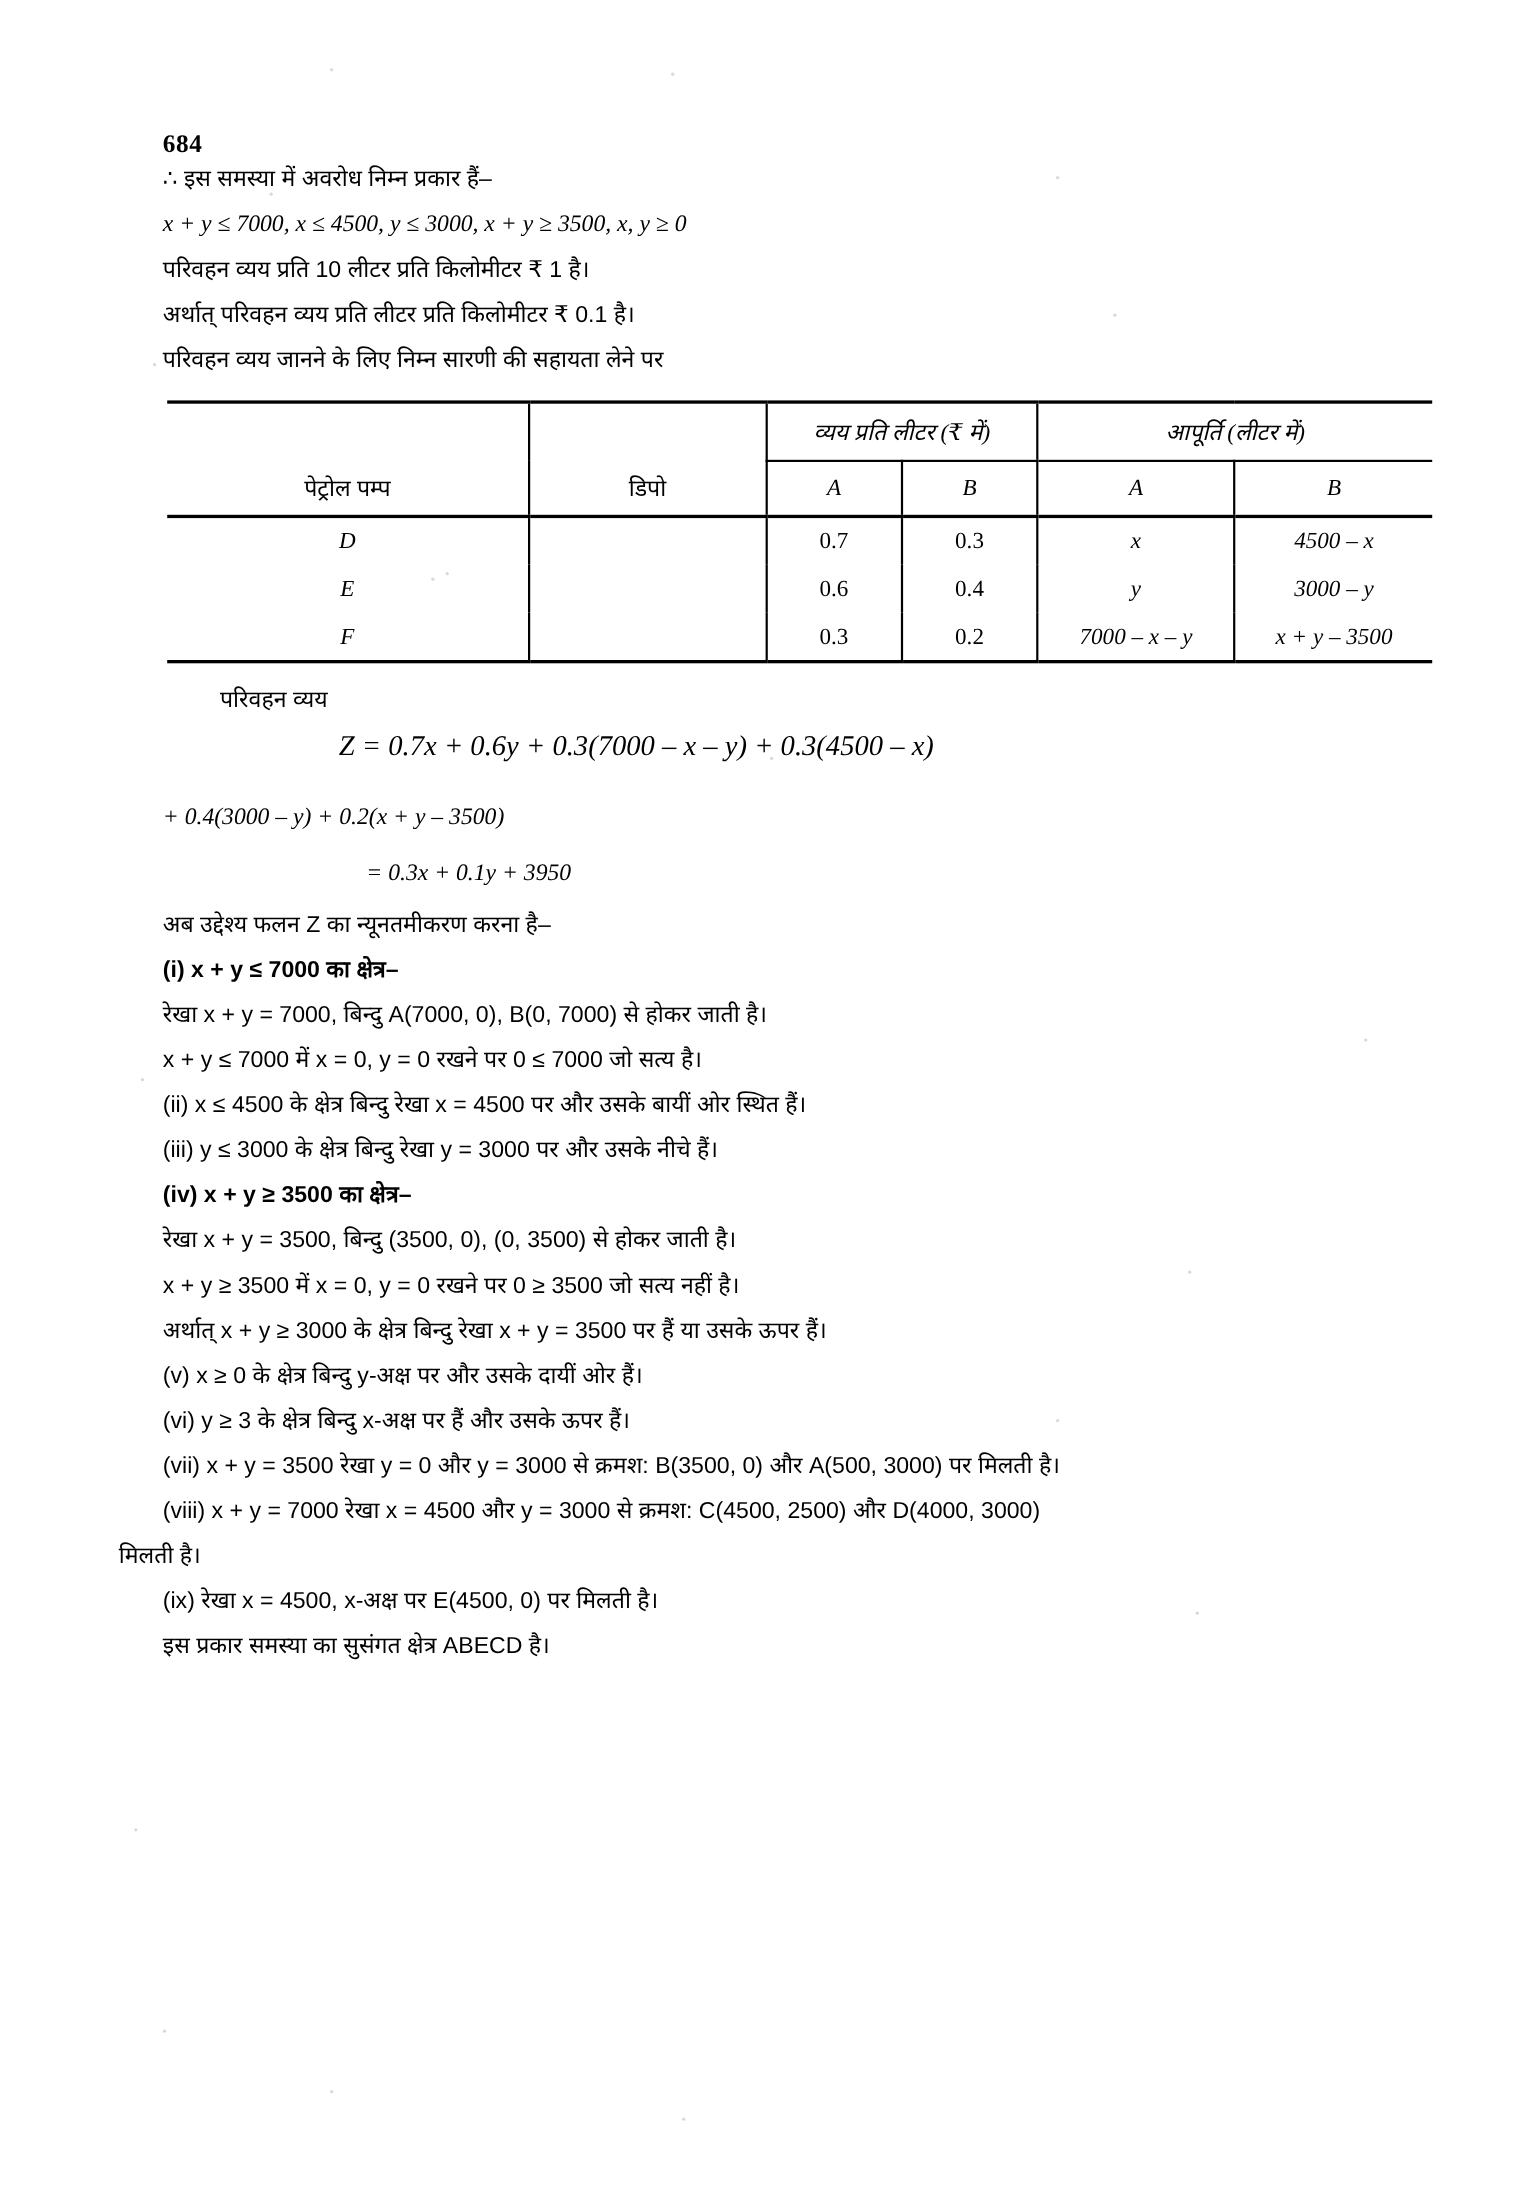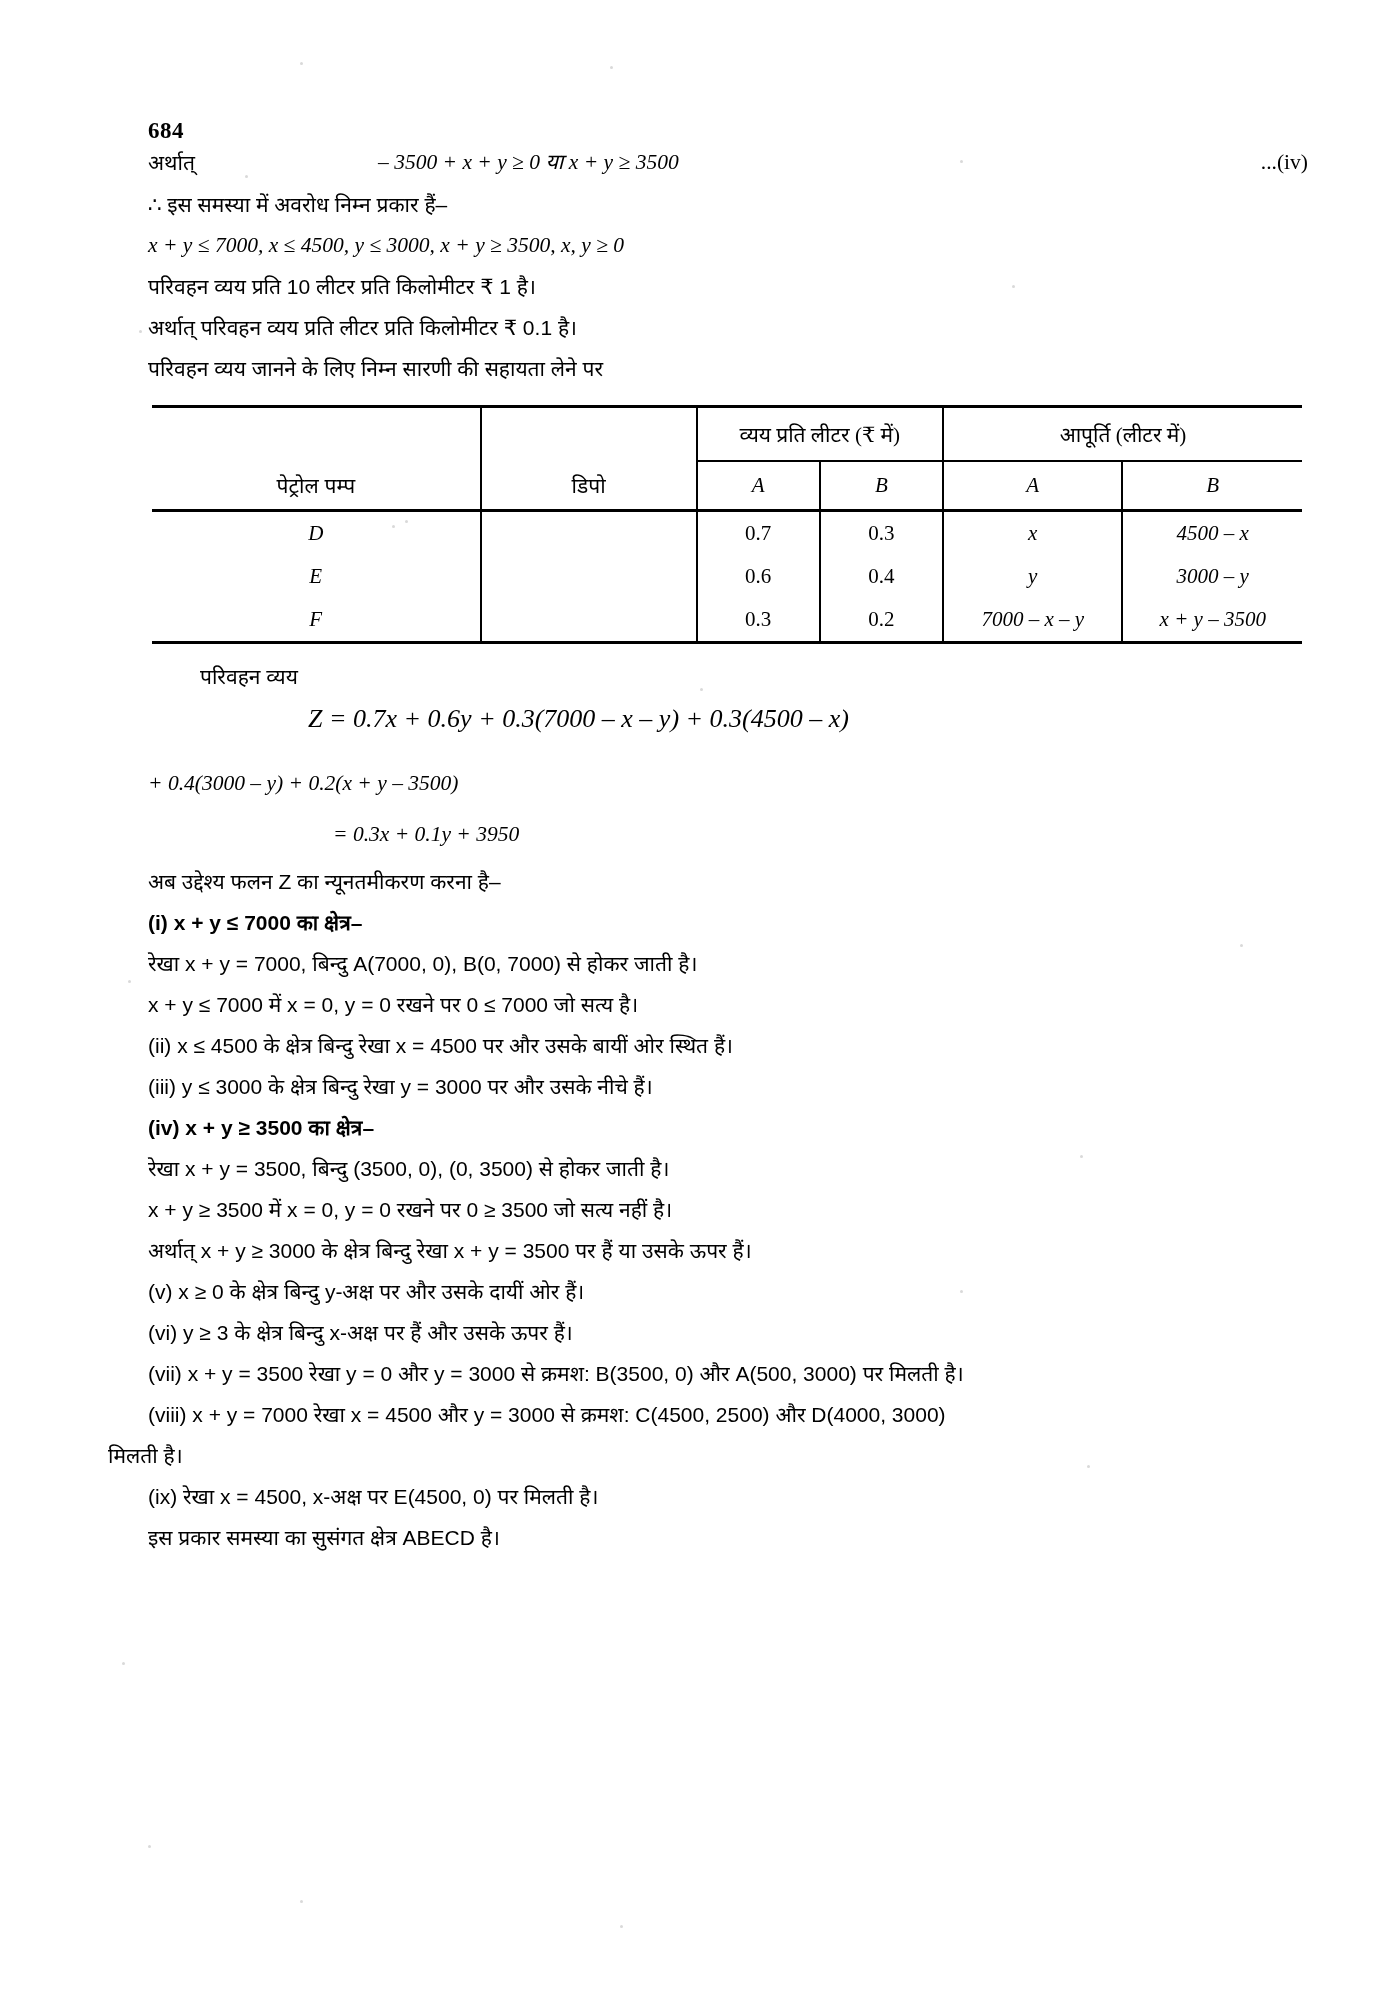--- a/index.html
+++ b/index.html
@@ -82,21 +82,21 @@
   table.sheet td, table.sheet th {
     padding: 0;
     text-align: center;
     vertical-align: middle;
     font-weight: normal;
   }
   .tr-top td { border-top: 3px solid #000; }
   .tr-bot td { border-bottom: 3px solid #000; }
   .vl { border-left: 2px solid #000; }
   .hb { border-bottom: 2.5px solid #000; }
-  .grouphdr { height: 54px; }
+  .grouphdr { height: 54px; font-style: italic; }
   .subhdr { height: 50px; }
   .bodyrow { height: 44px; }
   .c-pump  { width: 215px; }
   .c-depot { width: 140px; }
   .c-a1    { width: 160px; }
   .c-b1    { width: 160px; }
   .c-a2    { width: 235px; }
   .c-b2    { width: 240px; }
   .ital { font-style: italic; }
 
@@ -128,27 +128,20 @@
   <div class="speck" style="left:1087px; top:1465px;"></div>
   <div class="speck" style="left:122px;  top:1662px;"></div>
   <div class="speck" style="left:148px;  top:1845px;"></div>
   <div class="speck" style="left:300px;  top:1900px;"></div>
   <div class="speck" style="left:620px;  top:1925px;"></div>
 
   <div class="folio">684</div>
 
   <div class="content">
 
-    <div class="line">
-      <span class="row-split">
-        <span class="lead dev">अर्थात्</span>
-        <span class="it">– 3500 + x + y ≥ 0 या x + y ≥ 3500</span>
-      </span>
-      <span class="eqnum">...(iv)</span>
-    </div>
 
     <div class="line dev">∴ इस समस्या में अवरोध निम्न प्रकार हैं–</div>
 
     <div class="line it">x + y ≤ 7000, x ≤ 4500, y ≤ 3000, x + y ≥ 3500, x, y ≥ 0</div>
 
     <div class="line dev">परिवहन व्यय प्रति 10 लीटर प्रति किलोमीटर ₹ 1 है।</div>
 
     <div class="line dev">अर्थात् परिवहन व्यय प्रति लीटर प्रति किलोमीटर ₹ 0.1 है।</div>
 
     <div class="line dev">परिवहन व्यय जानने के लिए निम्न सारणी की सहायता लेने पर</div>

